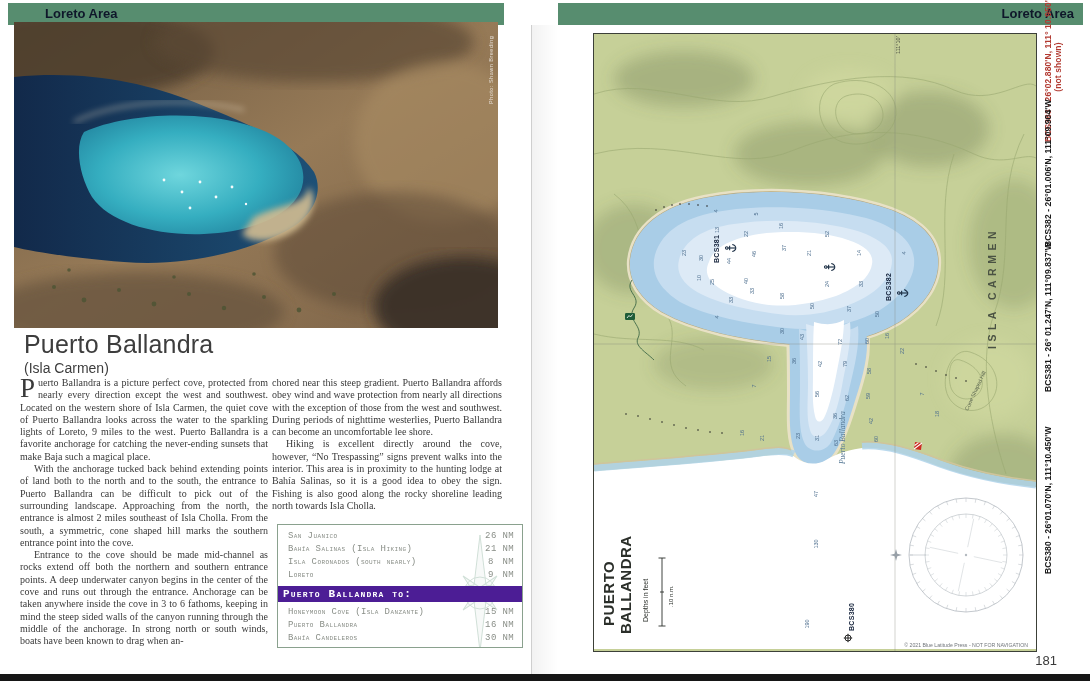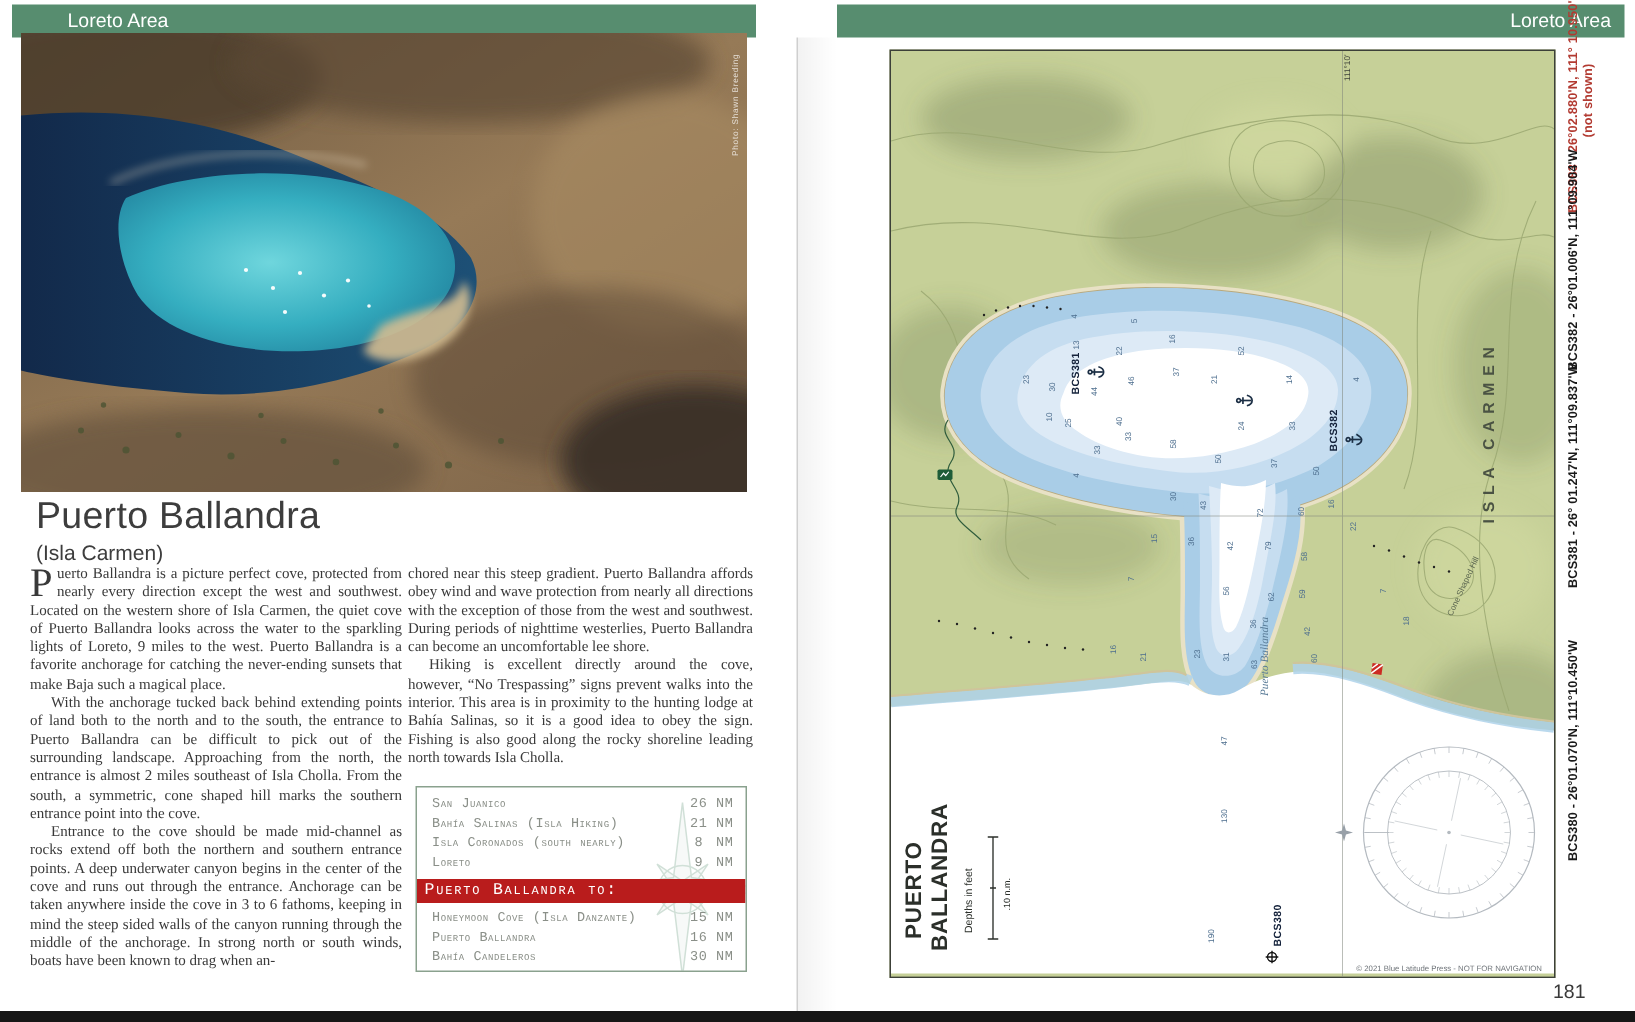--- a/index.html
+++ b/index.html
@@ -1,20 +1,20 @@
 <!DOCTYPE html>
 <html><head>
 <meta charset="utf-8">
 <style>
   html,body{margin:0;padding:0;background:#e8e8e8;}
   .spread{position:relative;width:1090px;height:681px;background:#ffffff;overflow:hidden;
           font-family:"Liberation Sans",sans-serif;}
   
-  .hbar{position:absolute;top:3px;height:22px;background:#578d6f;color:#ffffff;
-        font-size:13px;font-weight:normal;line-height:22px;}
+  .hbar{position:absolute;top:3px;height:22px;background:#578d6f;color:#0f172a;
+        font-size:13px;font-weight:bold;line-height:22px;}
   .hbar.left{left:8px;width:496px;padding-left:37px;box-sizing:border-box;}
   .hbar.right{left:558px;width:525px;text-align:right;padding-right:9px;box-sizing:border-box;}
   
   .page-edge{position:absolute;left:531px;top:25px;width:1px;height:650px;background:#cfcfcf;}
   .gutter-shade{position:absolute;left:532px;top:25px;width:26px;height:650px;
     background:linear-gradient(90deg,rgba(0,0,0,.05),rgba(0,0,0,0));}
   .bottom-bar{position:absolute;left:0;top:674px;width:1090px;height:7px;background:#161616;}
   
   .photo{position:absolute;left:14px;top:22px;width:484px;height:306px;overflow:hidden;}
   .photo-credit{position:absolute;left:488px;top:104px;transform:rotate(-90deg);
@@ -22,31 +22,31 @@
   
   .title{position:absolute;left:24px;top:330px;font-size:25px;color:#3d3d3d;letter-spacing:.2px;}
   .subtitle{position:absolute;left:24px;top:360px;font-size:14px;color:#3d3d3d;}
   .col{position:absolute;top:377px;font-family:"Liberation Serif",serif;font-size:10px;
        line-height:12.3px;color:#393939;text-align:justify;}
   .col p{margin:0 0 0 0;}
   .col1{left:20px;width:248px;}
   .col2{left:272px;width:230px;}
   .dropcap{float:left;font-size:27px;line-height:23px;padding-right:3px;font-family:"Liberation Serif",serif;}
   
-  .dist{position:absolute;left:277px;top:524px;width:221px;height:124px;border:1px solid #8aa18e;
+  .dist{position:absolute;left:277px;top:524px;width:246px;height:124px;border:1px solid #8aa18e;
         box-sizing:border-box;overflow:hidden;font-family:"Liberation Mono","DejaVu Sans Mono",monospace;}
   .dist-watermark{position:absolute;right:-18px;top:8px;opacity:.55;}
   .dist-rows{position:relative;padding-top:6px;}
   .dist-row{display:flex;align-items:baseline;height:13px;padding:0 8px 0 10px;
             font-size:9px;color:#8a8f88;font-variant:small-caps;letter-spacing:.4px;}
   .dist-row .lbl{flex:1;white-space:nowrap;overflow:hidden;}
   .dist-row .val{width:15px;text-align:center;}
   .dist-row .unit{margin-left:4px;}
-  .dist-head{position:relative;height:16px;margin:3px 0 4px 0;background:#b91c1c;color:#fff;
-             font-size:11px;font-weight:normal;font-variant:small-caps;letter-spacing:1.2px;
+  .dist-head{position:relative;height:16px;margin:3px 0 4px 0;background:#4c1d95;color:#fff;
+             font-size:11px;font-weight:bold;font-variant:small-caps;letter-spacing:1.2px;
              line-height:16px;padding-left:5px;}
   
   .pagenum{position:absolute;font-size:13px;color:#3a3a3a;}
   .pagenum.left{left:30px;top:651px;margin-top:48px;}
   .pagenum.right{right:33px;top:653px;}
   
   .map{position:absolute;left:593px;top:33px;width:442px;height:617px;border:1.5px solid #3c4038;
        box-sizing:content-box;background:#c6d098;}
   .map svg{display:block;}
   

